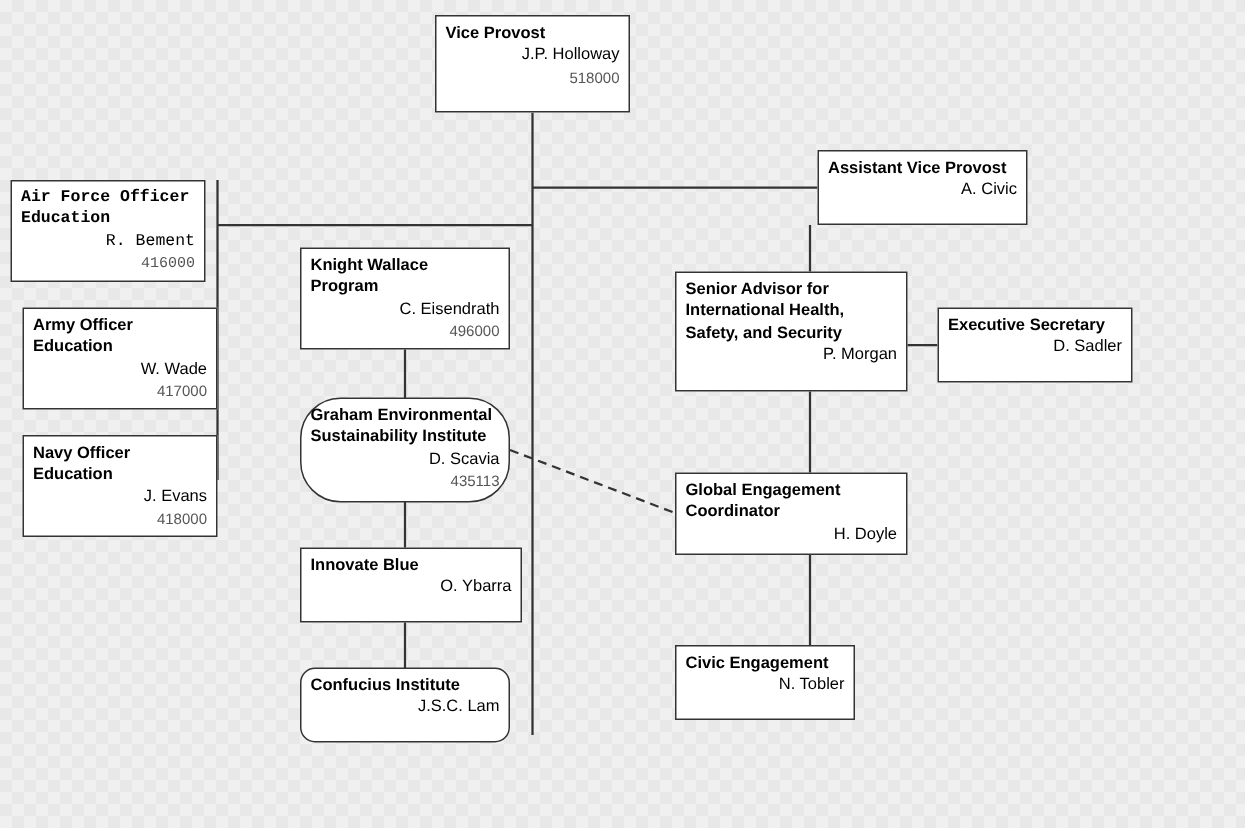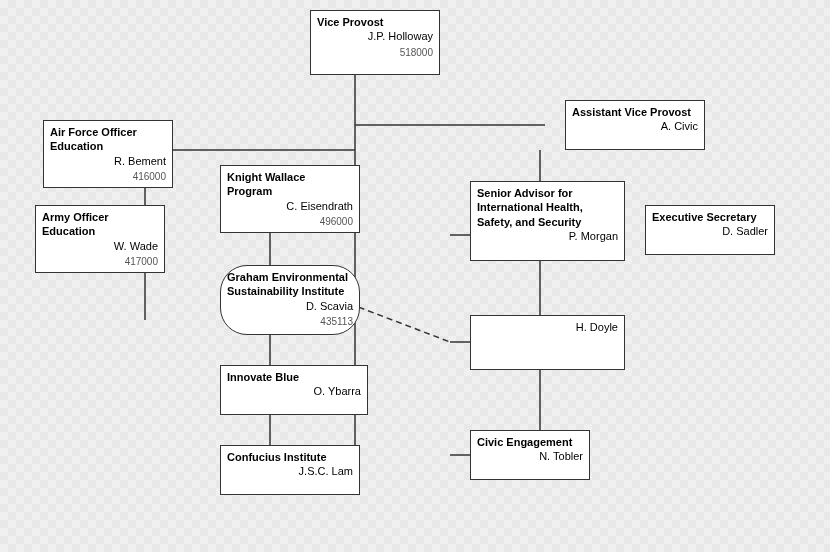--- a/index.html
+++ b/index.html
@@ -26,21 +26,20 @@
       height: 552px;
     }
 
     .box {
       position: absolute;
       background: white;
       border: 1.5px solid #333;
       padding: 4px 6px;
       line-height: 1.3;
       z-index: 10;
-      margin-left: 20px;
     }
 
     .box .name {
       font-weight: bold;
       font-size: 11px;
     }
 
     .box .person {
       font-size: 11px;
       text-align: right;
@@ -93,71 +92,77 @@
 
     <line x1="340" y1="300" x2="450" y2="342" stroke="#333" stroke-width="1.5" stroke-dasharray="6,4"></line>
   </svg>
 
   <div class="box" style="left:290px; top:10px; width:130px; min-height:65px;">
     <div class="name">Vice Provost</div>
     <div class="person">J.P. Holloway</div>
     <div class="code">518000</div>
   </div>
 
-  <div class="box" style="left:23px; top:120px; width:130px; min-height:60px;">
+  <div class="box" style="left:7px; top:120px; width:130px; min-height:60px;font-family:Liberation Mono, monospace;">
     <div class="name">Air Force Officer Education</div>
     <div class="person">R. Bement</div>
     <div class="code">416000</div>
   </div>
 
   <div class="box" style="left:15px; top:205px; width:130px; min-height:55px;">
     <div class="name">Army Officer Education</div>
     <div class="person">W. Wade</div>
     <div class="code">417000</div>
   </div>
 
+  <div class="box" style="left:15px; top:290px; width:130px; min-height:55px;">
+    <div class="name">Navy Officer Education</div>
+    <div class="person">J. Evans</div>
+    <div class="code">418000</div>
+  </div>
 
   <div class="box" style="left:200px; top:165px; width:140px; min-height:60px;">
     <div class="name">Knight Wallace Program</div>
     <div class="person">C. Eisendrath</div>
     <div class="code">496000</div>
   </div>
 
   <div class="box" style="left:200px; top:265px; width:140px; min-height:70px;border-radius:27px;">
     <div class="name">Graham Environmental Sustainability Institute</div>
     <div class="person">D. Scavia</div>
     <div class="code">435113</div>
   </div>
 
   <div class="box" style="left:200px; top:365px; width:148px; min-height:50px;">
     <div class="name">Innovate Blue</div>
     <div class="person">O. Ybarra</div>
   </div>
 
-  <div class="box" style="left:200px; top:445px; width:140px; min-height:50px;">
+  <div class="box" style="left:200px; top:445px; width:140px; min-height:50px;border-radius:10px;">
     <div class="name">Confucius Institute</div>
     <div class="person">J.S.C. Lam</div>
   </div>
 
   <div class="box" style="left:545px; top:100px; width:140px; min-height:50px;">
     <div class="name">Assistant Vice Provost</div>
     <div class="person">A. Civic</div>
   </div>
 
   <div class="box" style="left:450px; top:181px; width:155px; min-height:80px;">
     <div class="name">Senior Advisor for International Health, Safety, and Security</div>
     <div class="person">P. Morgan</div>
   </div>
 
   <div class="box" style="left:625px; top:205px; width:130px; min-height:50px;">
     <div class="name">Executive Secretary</div>
     <div class="person">D. Sadler</div>
   </div>
 
   <div class="box" style="left:450px; top:315px; width:155px; min-height:55px;">
+    <div class="name">Global Engagement Coordinator</div>
     <div class="person">H. Doyle</div>
   </div>
 
   <div class="box" style="left:450px; top:430px; width:120px; min-height:50px;">
     <div class="name">Civic Engagement</div>
     <div class="person">N. Tobler</div>
   </div>
 
 </div>
 

